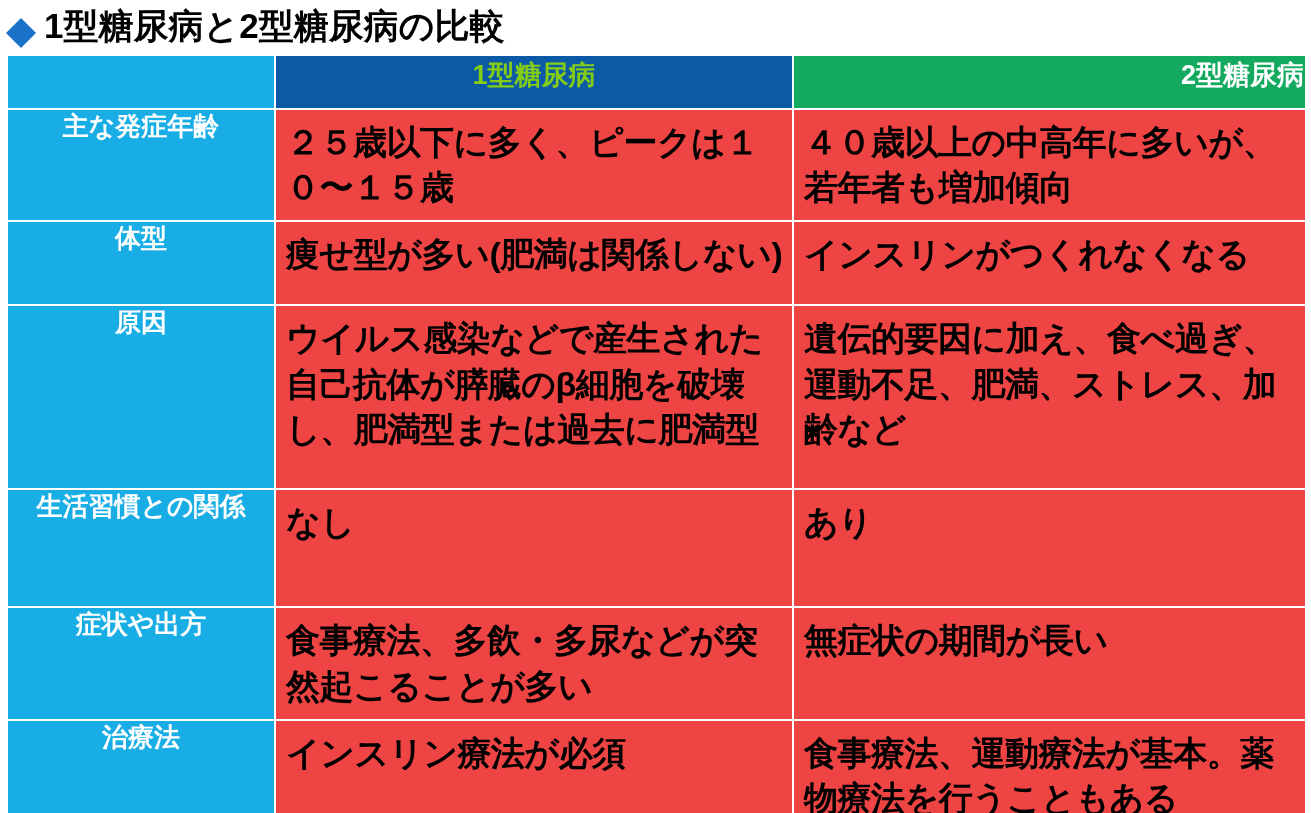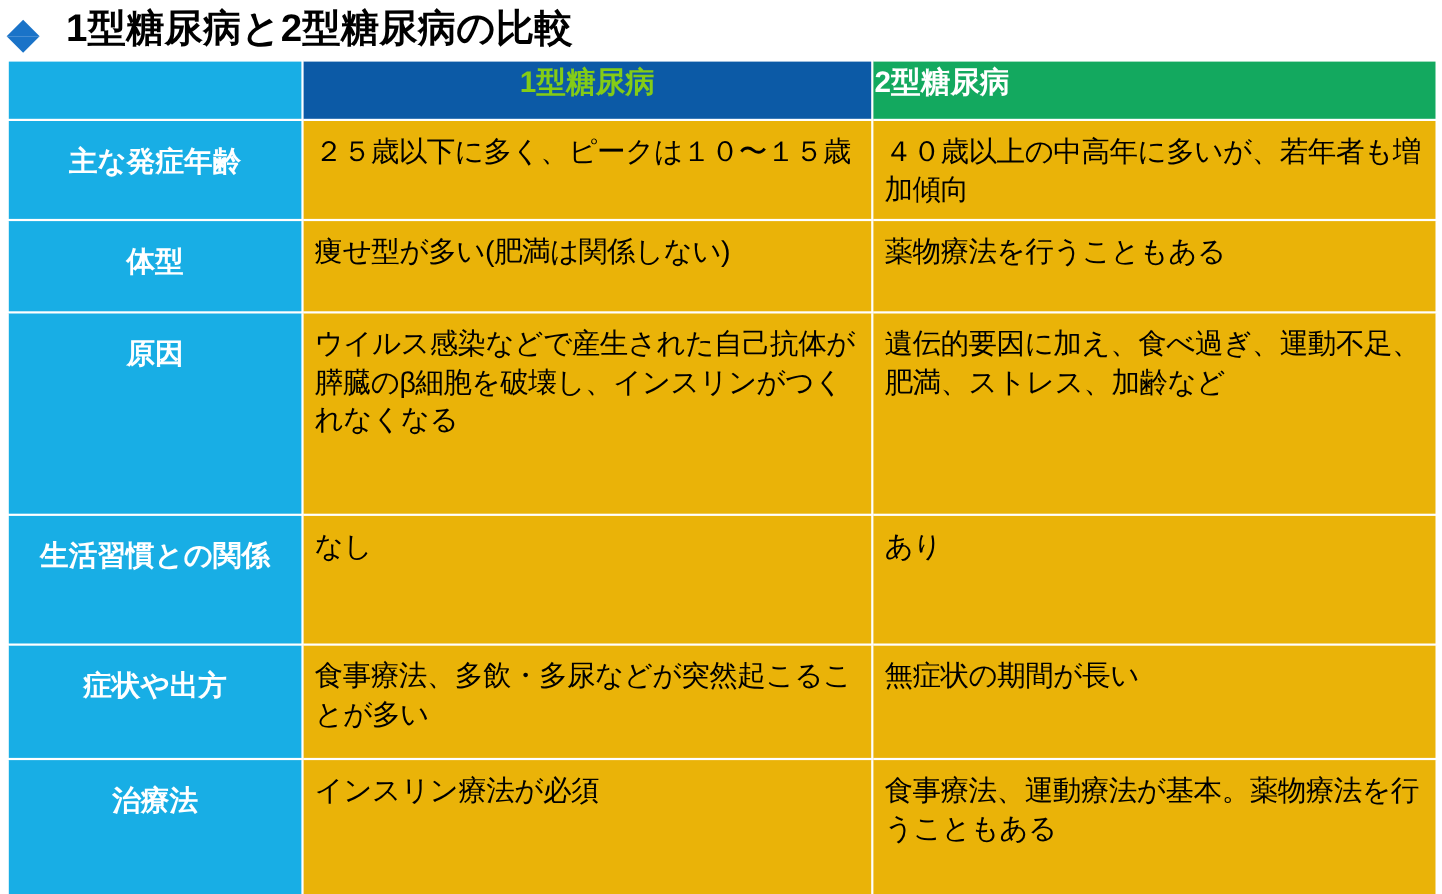--- a/index.html
+++ b/index.html
@@ -23,21 +23,20 @@
     padding: 0;
   }
 
   
   .title-row {
     display: flex;
     align-items: center;
     height: 50px;
     padding-left: 6px;
     box-sizing: border-box;
-    gap: 16px;
   }
   .diamond {
     width: 0;
     height: 0;
     margin-right: 8px;
     border: 15px solid transparent;
     border-bottom-color: #1a73c8;
     position: relative;
     top: -7px;
     flex: 0 0 auto;
@@ -91,46 +90,47 @@
     font-weight: bold;
     text-align: center;
     vertical-align: middle;
     height: 54px;
   }
   th.h2 {
     background: #13a95f;
     color: #ffffff;
     font-size: 27px;
     font-weight: bold;
-    text-align: left;
+    text-align: right;
     vertical-align: middle;
     height: 54px;
   }
 
   
   td.rowlabel {
     background: #18aee5;
     color: #ffffff;
     font-size: 26px;
     font-weight: bold;
     text-align: center;
     vertical-align: middle;
     line-height: 1.25;
-    padding: 20px 2px;
+    padding: 0 2px;
   }
 
   
   td.body {
-    background: #eab308;
+    background: #ef4444;
     color: #000000;
-    font-size: 26px;
+    font-size: 34px;
     line-height: 1.33;
     padding: 10px 8px 10px 10px;
     vertical-align: top;
     letter-spacing: -0.5px;
+    font-weight: bold;
   }
 
   
   tr.r-age td, tr.r-age th { height: 88px; }
   tr.r-build td { height: 84px; }
   tr.r-cause td { height: 184px; }
   tr.r-habit td { height: 118px; }
   tr.r-symptom td { height: 104px; }
   tr.r-treat td { height: 132px; }
 </style>
@@ -159,25 +159,25 @@
     </thead>
     <tbody>
       <tr class="r-age">
         <td class="rowlabel">主な発症年齢</td>
         <td class="body">２５歳以下に多く、ピークは１０〜１５歳</td>
         <td class="body">４０歳以上の中高年に多いが、若年者も増加傾向</td>
       </tr>
       <tr class="r-build">
         <td class="rowlabel">体型</td>
         <td class="body">痩せ型が多い(肥満は関係しない)</td>
-        <td class="body">薬物療法を行うこともある</td>
+        <td class="body">インスリンがつくれなくなる</td>
       </tr>
       <tr class="r-cause">
         <td class="rowlabel">原因</td>
-        <td class="body">ウイルス感染などで産生された自己抗体が膵臓のβ細胞を破壊し、インスリンがつくれなくなる</td>
+        <td class="body">ウイルス感染などで産生された自己抗体が膵臓のβ細胞を破壊し、肥満型または過去に肥満型</td>
         <td class="body">遺伝的要因に加え、食べ過ぎ、運動不足、肥満、ストレス、加齢など</td>
       </tr>
       <tr class="r-habit">
         <td class="rowlabel">生活習慣との関係</td>
         <td class="body">なし</td>
         <td class="body">あり</td>
       </tr>
       <tr class="r-symptom">
         <td class="rowlabel">症状や出方</td>
         <td class="body">食事療法、多飲・多尿などが突然起こることが多い</td>

